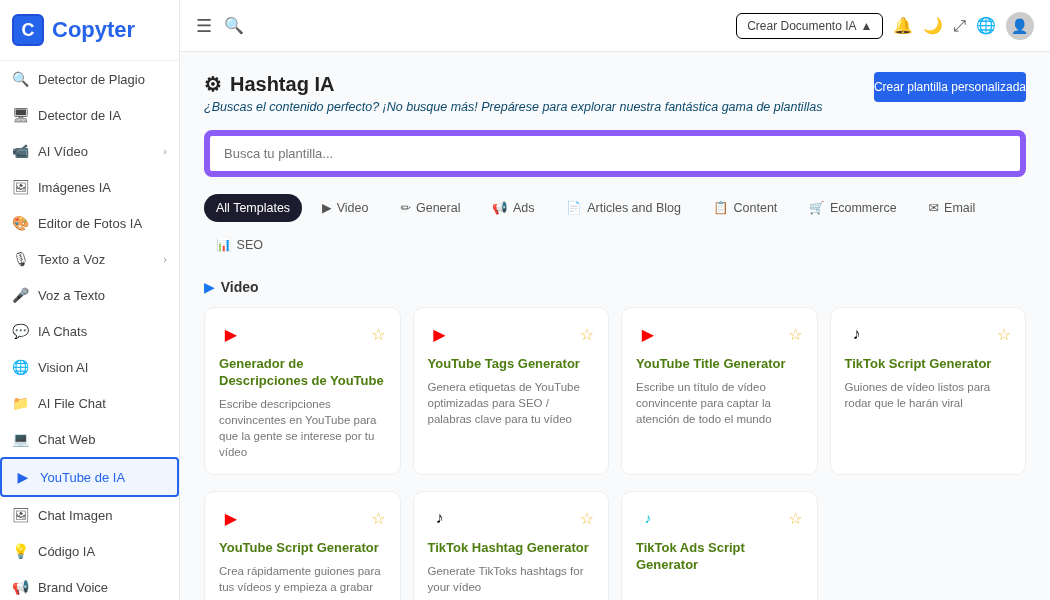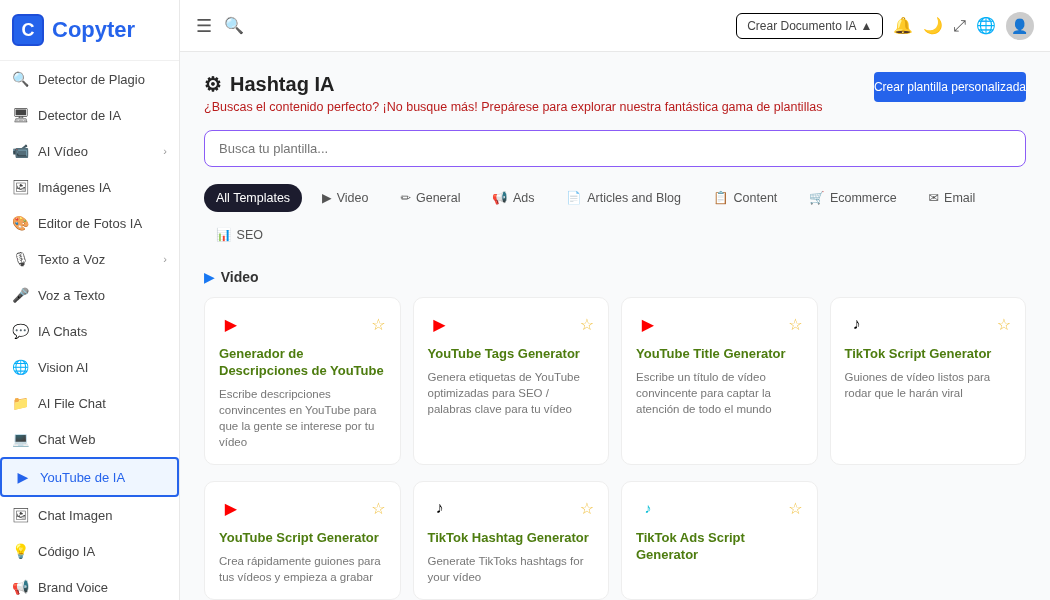--- a/index.html
+++ b/index.html
@@ -78,37 +78,37 @@
     .avatar { width: 28px; height: 28px; border-radius: 50%; background: #ccc; display: flex; align-items: center; justify-content: center; font-size: 14px; color: #888; cursor: pointer; }
 
     
     .content { flex: 1; overflow-y: auto; padding: 20px 24px; background: #f9fafb; }
 
     
     .page-header { display: flex; align-items: flex-start; justify-content: space-between; margin-bottom: 16px; }
     .page-title-area { display: flex; flex-direction: column; gap: 4px; }
     .page-title { display: flex; align-items: center; gap: 8px; font-size: 20px; font-weight: 700; color: #222; }
     .page-title-icon { font-size: 20px; }
-    .page-subtitle { font-size: 12.5px; color: #b91c1c; }
+    .page-subtitle { font-size: 12.5px; color: #0c4a6e; font-style: italic; }
     .btn-crear-plantilla {
       background: #2563eb;
       color: #fff;
       border: none;
       border-radius: 4px;
       padding: 8px 0;
       font-size: 12px;
       cursor: pointer;
       white-space: nowrap;
     }
 
     
     .search-container { margin-bottom: 16px; }
     .search-input {
       width: 100%;
-      border: 1px solid #8b5cf6;
+      border: 6px solid #8b5cf6;
       border-radius: 8px;
       padding: 10px 14px;
       font-size: 13px;
       color: #999;
       background: #fff;
       outline: none;
     }
 
     
     .tabs { display: flex; align-items: center; gap: 8px; margin-bottom: 20px; flex-wrap: wrap; }

